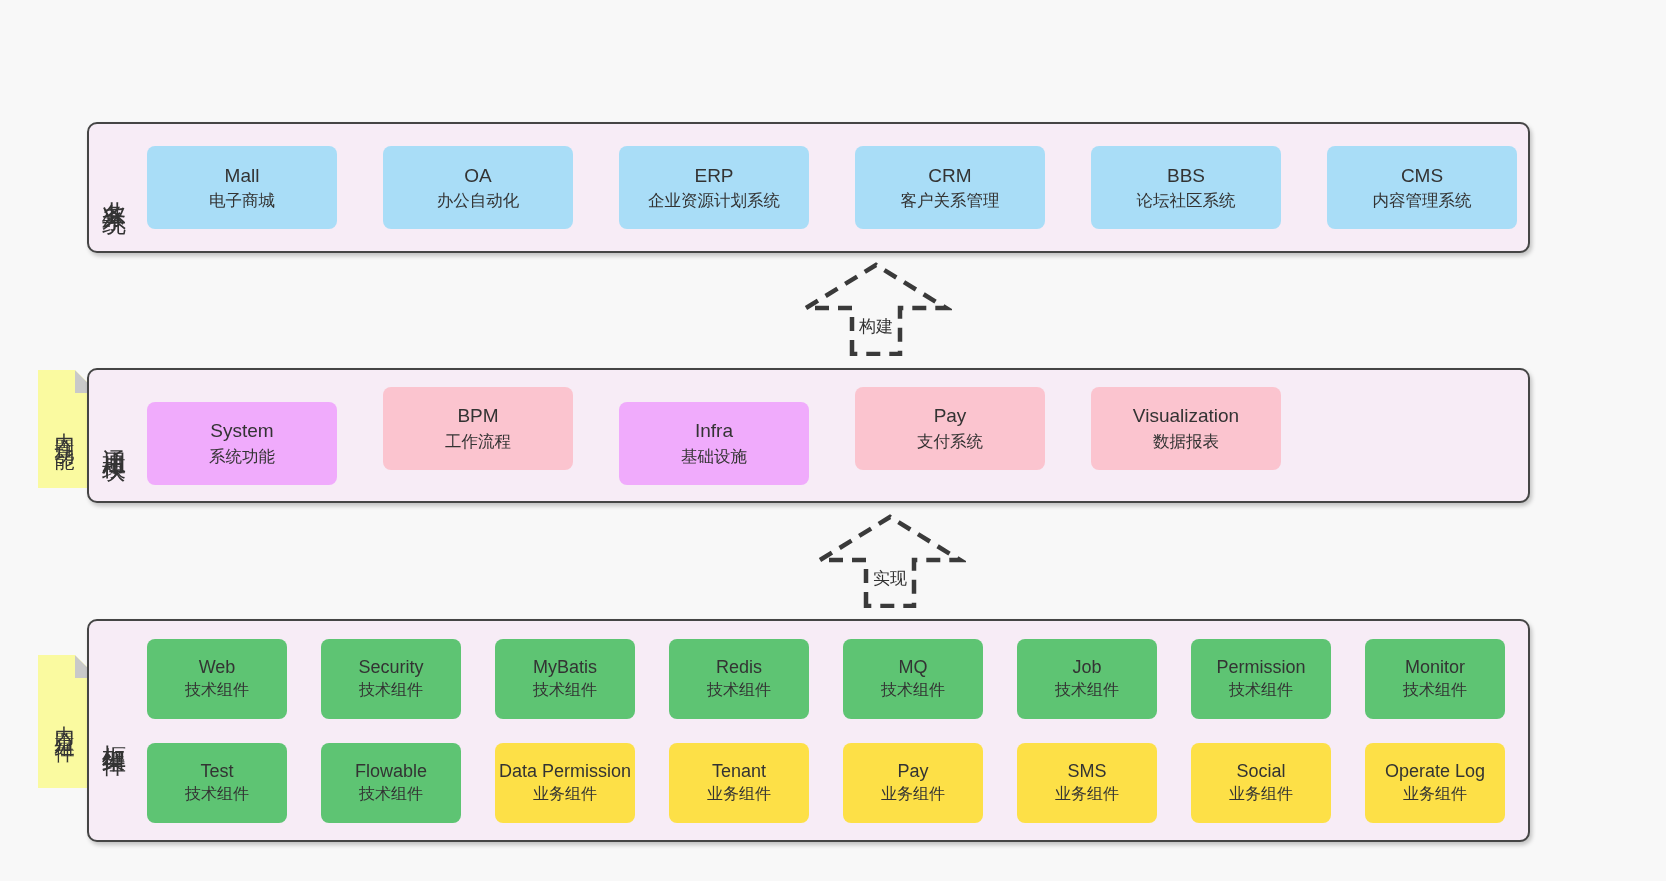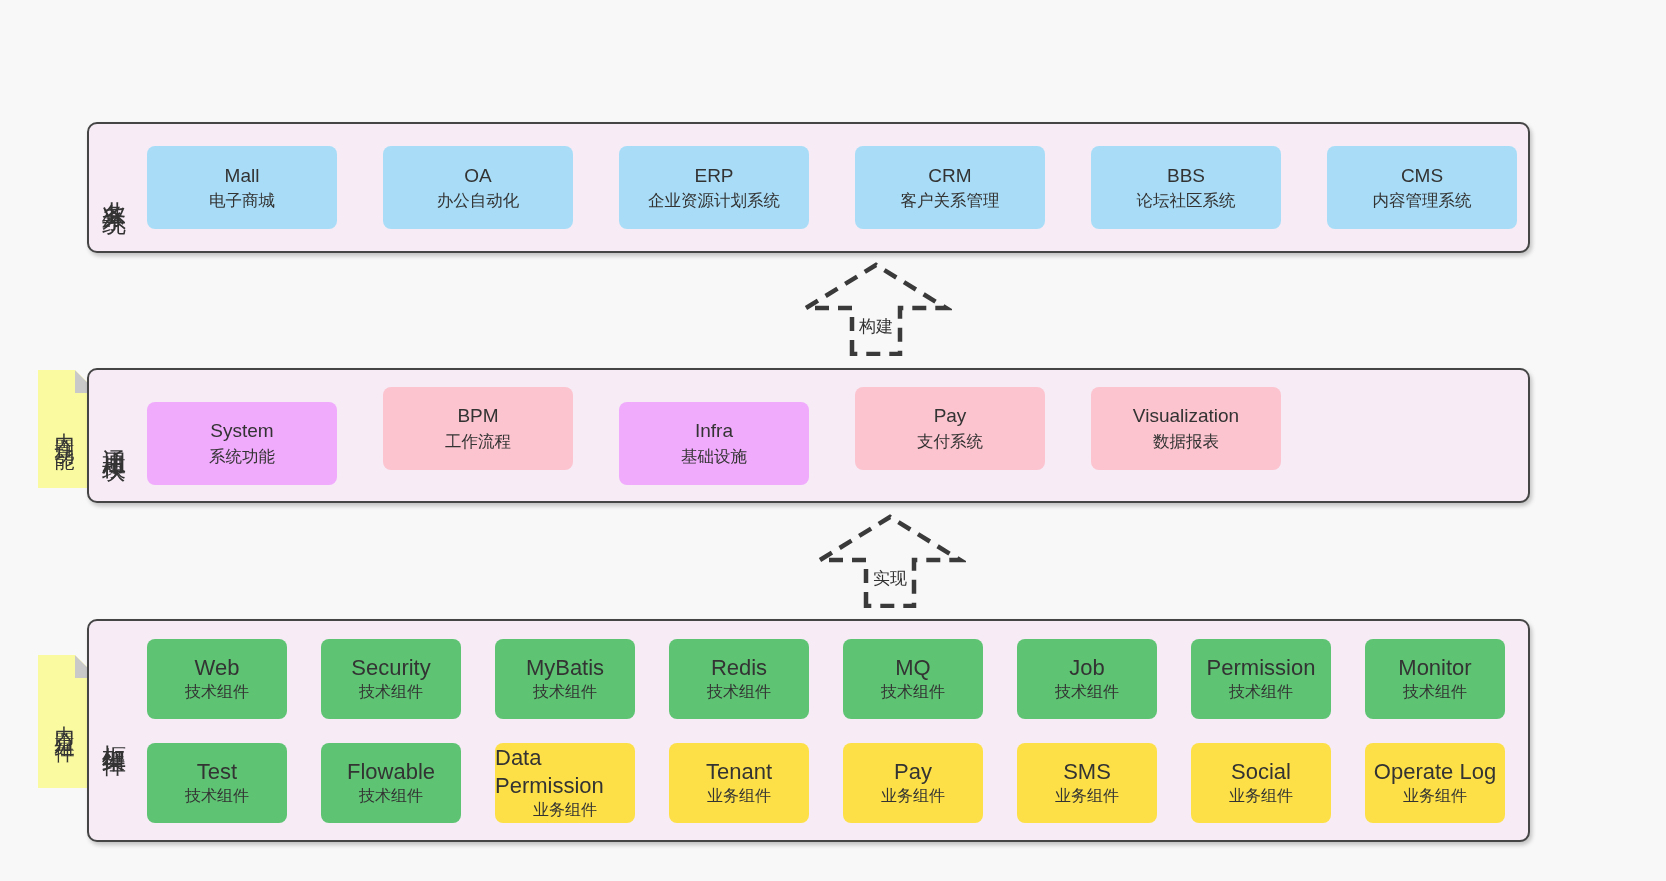--- a/index.html
+++ b/index.html
@@ -62,21 +62,21 @@
 
   
   .fw-rows {
     margin-left:58px;
     display:flex;
     flex-direction:column;
     gap:24px;
   }
   .fw-row { display:flex; gap:34px; }
   .fw-row .box { width:140px; height:80px; }
-  .fw-row .box .en { font-size:22px; line-height:1.25; }
+  .fw-row .box .en { font-size:18px; line-height:1.25; }
   .fw-row .box .zh { font-size:16px; line-height:1.35; }
 
   
   .arrow {
     position:absolute;
     width:152px;
     height:96px;
     z-index:1;
   }
   .arrow svg { display:block; width:100%; height:100%; }

